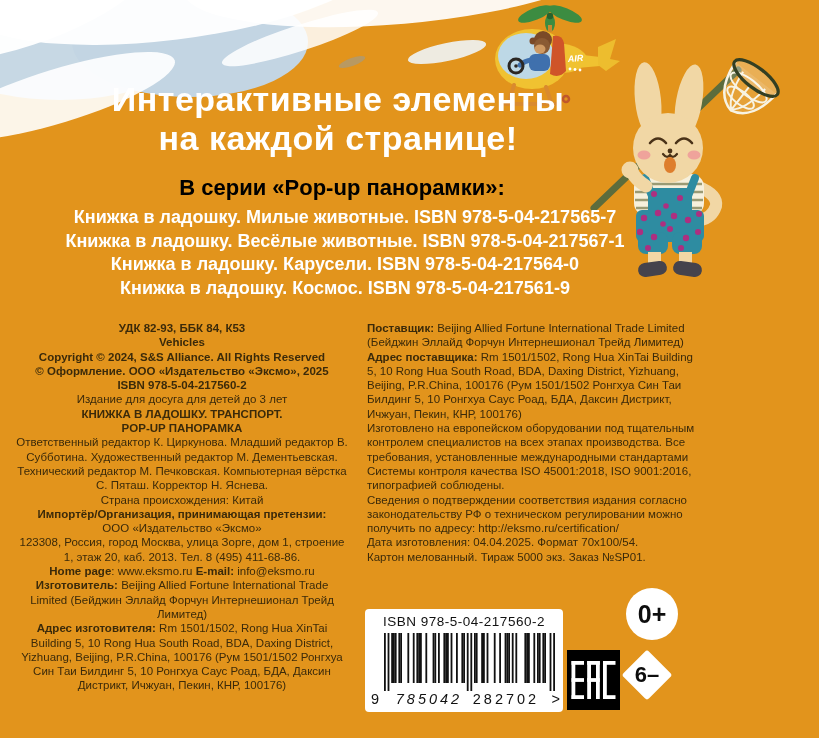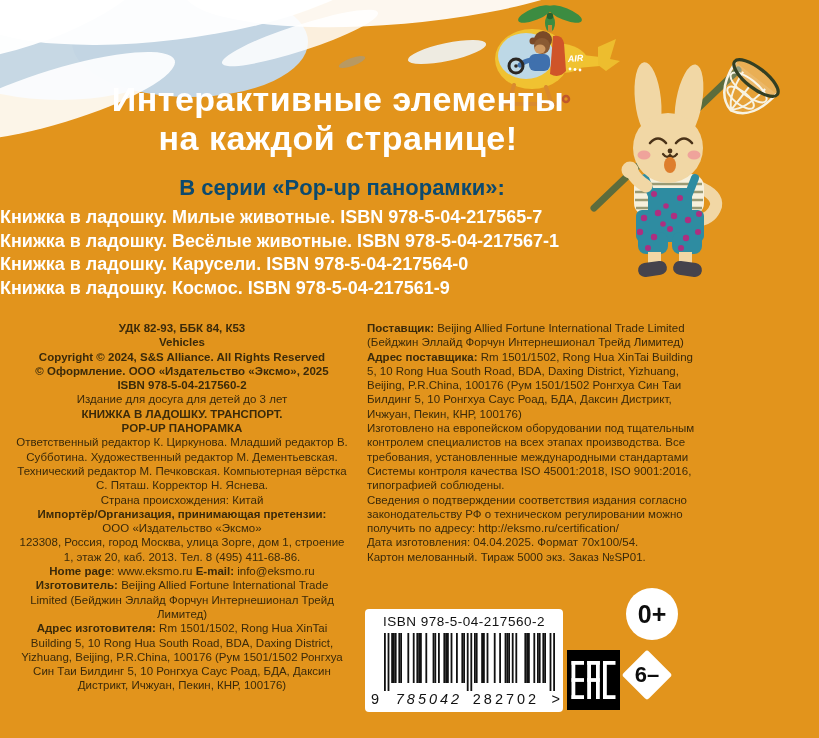--- a/index.html
+++ b/index.html
@@ -3,23 +3,23 @@
 <meta charset="utf-8">
 <style>
   html,body{margin:0;padding:0;background:#555;}
   .page{position:relative;width:819px;height:738px;background:#E2941C;overflow:hidden;
         font-family:"Liberation Sans",sans-serif;}
   
   .decor-top{position:absolute;left:0;top:0;pointer-events:none;}
   
   .heading{position:absolute;left:0;top:80px;width:676px;text-align:center;color:#FFFFFF;
            font-weight:bold;font-size:34px;line-height:39px;letter-spacing:.5px;}
-  .series-title{position:absolute;left:0;top:175px;width:684px;text-align:center;color:#0c4a6e;
+  .series-title{position:absolute;left:0;top:175px;width:684px;text-align:center;color:#000000;
            font-weight:bold;font-size:22px;}
-  .books{position:absolute;left:0;top:206px;width:690px;text-align:left;color:#FFFFFF;
+  .books{position:absolute;left:0;top:206px;width:690px;text-align:center;color:#FFFFFF;
            font-weight:bold;font-size:18px;line-height:23.5px;white-space:nowrap;}
   
   .colophon{position:absolute;top:321px;color:#3B2A0A;font-size:11.5px;line-height:14.3px;}
   .col-left{left:16px;width:332px;text-align:center;}
   .col-right{left:367px;width:336px;}
   .para{margin:0;}
   .b{font-weight:bold;}
   
   .barcode-box{position:absolute;left:365px;top:609px;width:198px;height:103px;background:#FFFFFF;
            border-radius:4px;}

